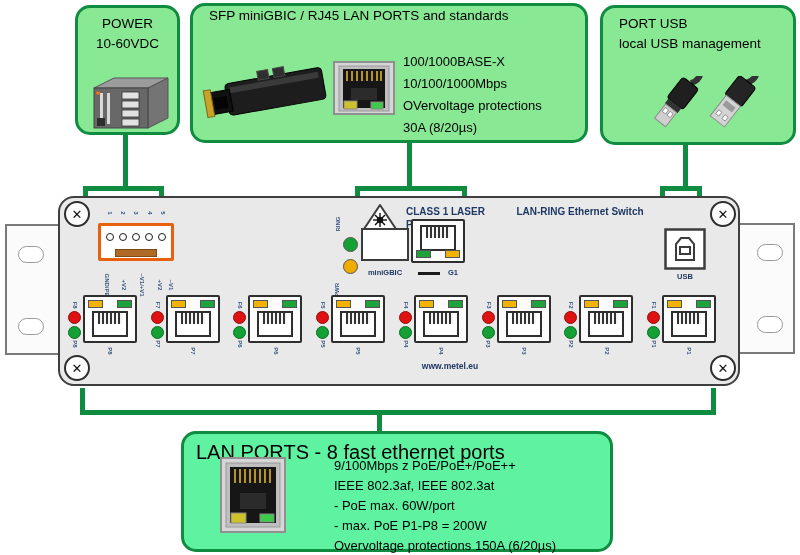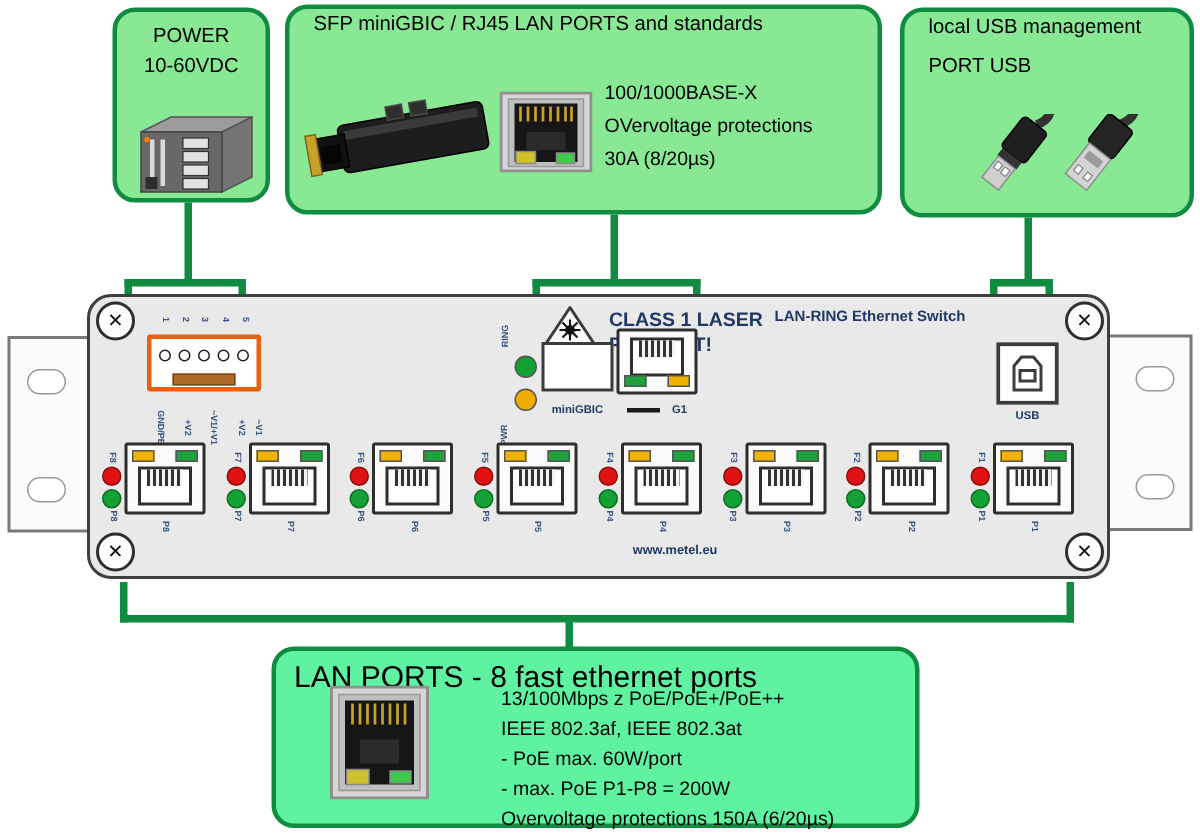--- a/index.html
+++ b/index.html
@@ -116,28 +116,29 @@
           <line x1="39" y1="10" x2="39" y2="20"></line>
         <line x1="44" y1="10" x2="44" y2="20"></line>
           <line x1="48" y1="10" x2="48" y2="20"></line>
       </g>
       <rect x="18" y="27" width="26" height="12" fill="#2b2b2b"></rect>
       <rect x="11" y="40" width="13" height="8" fill="#cfc12c" stroke="#888"></rect>
       <rect x="38" y="41" width="12" height="7" fill="#3ecb49" stroke="#888"></rect>
     </svg>
     <div class="abs" style="left:210px;top:45px;">
       <div class="specline" style="line-height:22px;">100/1000BASE-X</div>
+      <div class="specline" style="line-height:22px;">10/100/1000Mbps</div>
       <div class="specline" style="line-height:22px;">OVervoltage protections</div>
       <div class="specline" style="line-height:22px;">30A (8/20µs)</div>
     </div>
   </div>
 
   <div class="callout" style="left:600px;top:5px;width:196px;height:140px;">
+    <div class="bt" style="padding:6px 0 0 16px;">PORT USB</div>
     <div class="bt" style="padding:0 0 0 16px;">local USB management</div>
-    <div class="bt" style="padding:6px 0 0 16px;">PORT USB</div>
     <svg class="abs" style="left:35px;top:68px;" width="130" height="66" viewBox="0 0 130 66">
       <g transform="rotate(38 40 30)">
         <path d="M36,-12 q6,8 0,16" stroke="#333" stroke-width="6" fill="none"></path>
         <rect x="26" y="4" width="20" height="26" rx="3" fill="#1f1f1f" stroke="#000"></rect>
         <rect x="28" y="30" width="16" height="6" fill="#333"></rect>
         <rect x="29" y="36" width="14" height="18" fill="#cfcfcf" stroke="#8e8e8e"></rect>
         <rect x="31" y="39" width="4" height="5" fill="#fff" stroke="#777" stroke-width="0.7"></rect>
         <rect x="37" y="39" width="4" height="5" fill="#fff" stroke="#777" stroke-width="0.7"></rect>
       </g>
       <g transform="rotate(38 95 22)">
@@ -219,21 +220,21 @@
     <svg class="abs" style="left:302px;top:4px;" width="36" height="30" viewBox="0 0 36 30">
       <polygon points="18,3 34,27 2,27" fill="#fafafa" stroke="#3c3c3c" stroke-width="2" stroke-linejoin="round"></polygon>
       <g stroke="#111" stroke-width="1.4">
         <line x1="18" y1="11" x2="18" y2="25"></line>
           <line x1="11" y1="18" x2="25" y2="18"></line>
         <line x1="13" y1="13" x2="23" y2="23"></line>
           <line x1="23" y1="13" x2="13" y2="23"></line>
       </g>
       <circle cx="18" cy="18" r="3.2" fill="#111"></circle>
     </svg>
-    <div class="abs navy" style="left:346px;top:7px;font-size:13px;font-weight:bold;line-height:1.3;">
+    <div class="abs navy" style="left:346px;top:7px;font-size:10px;font-weight:bold;line-height:1.3;">
       <div>CLASS 1 LASER</div>
       <div>PRODUCT!</div>
     </div>
 
     <div class="slot" style="left:301px;top:30px;width:48px;height:33px;"></div>
     <div class="abs" style="left:351px;top:21px;">
       <div class="rj45 g1">
         <div class="jcav">
             <div class="jpins"></div>
           </div>
@@ -480,21 +481,21 @@
         <line x1="35" y1="12" x2="35" y2="26"></line>
           <line x1="40" y1="12" x2="40" y2="26"></line>
         <line x1="45" y1="12" x2="45" y2="26"></line>
           <line x1="50" y1="12" x2="50" y2="26"></line>
       </g>
       <rect x="20" y="36" width="26" height="16" fill="#2b2b2b"></rect>
       <rect x="11" y="56" width="15" height="10" fill="#cfc12c" stroke="#888"></rect>
       <rect x="40" y="57" width="14" height="8" fill="#3ecb49" stroke="#888"></rect>
     </svg>
     <div class="abs" style="left:150px;top:22px;">
-      <div class="specline" style="line-height:20px;">13/100Mbps z PoE/PoE+/PoE++</div>
+      <div class="specline" style="line-height:20px;">9/100Mbps z PoE/PoE+/PoE++</div>
       <div class="specline" style="line-height:20px;">IEEE 802.3af, IEEE 802.3at</div>
       <div class="specline" style="line-height:20px;">- PoE max. 60W/port</div>
       <div class="specline" style="line-height:20px;">- max. PoE P1-P8 = 200W</div>
       <div class="specline" style="line-height:20px;">Overvoltage protections 150A (6/20µs)</div>
     </div>
   </div>
 
 </div>
 
 </body></html>

